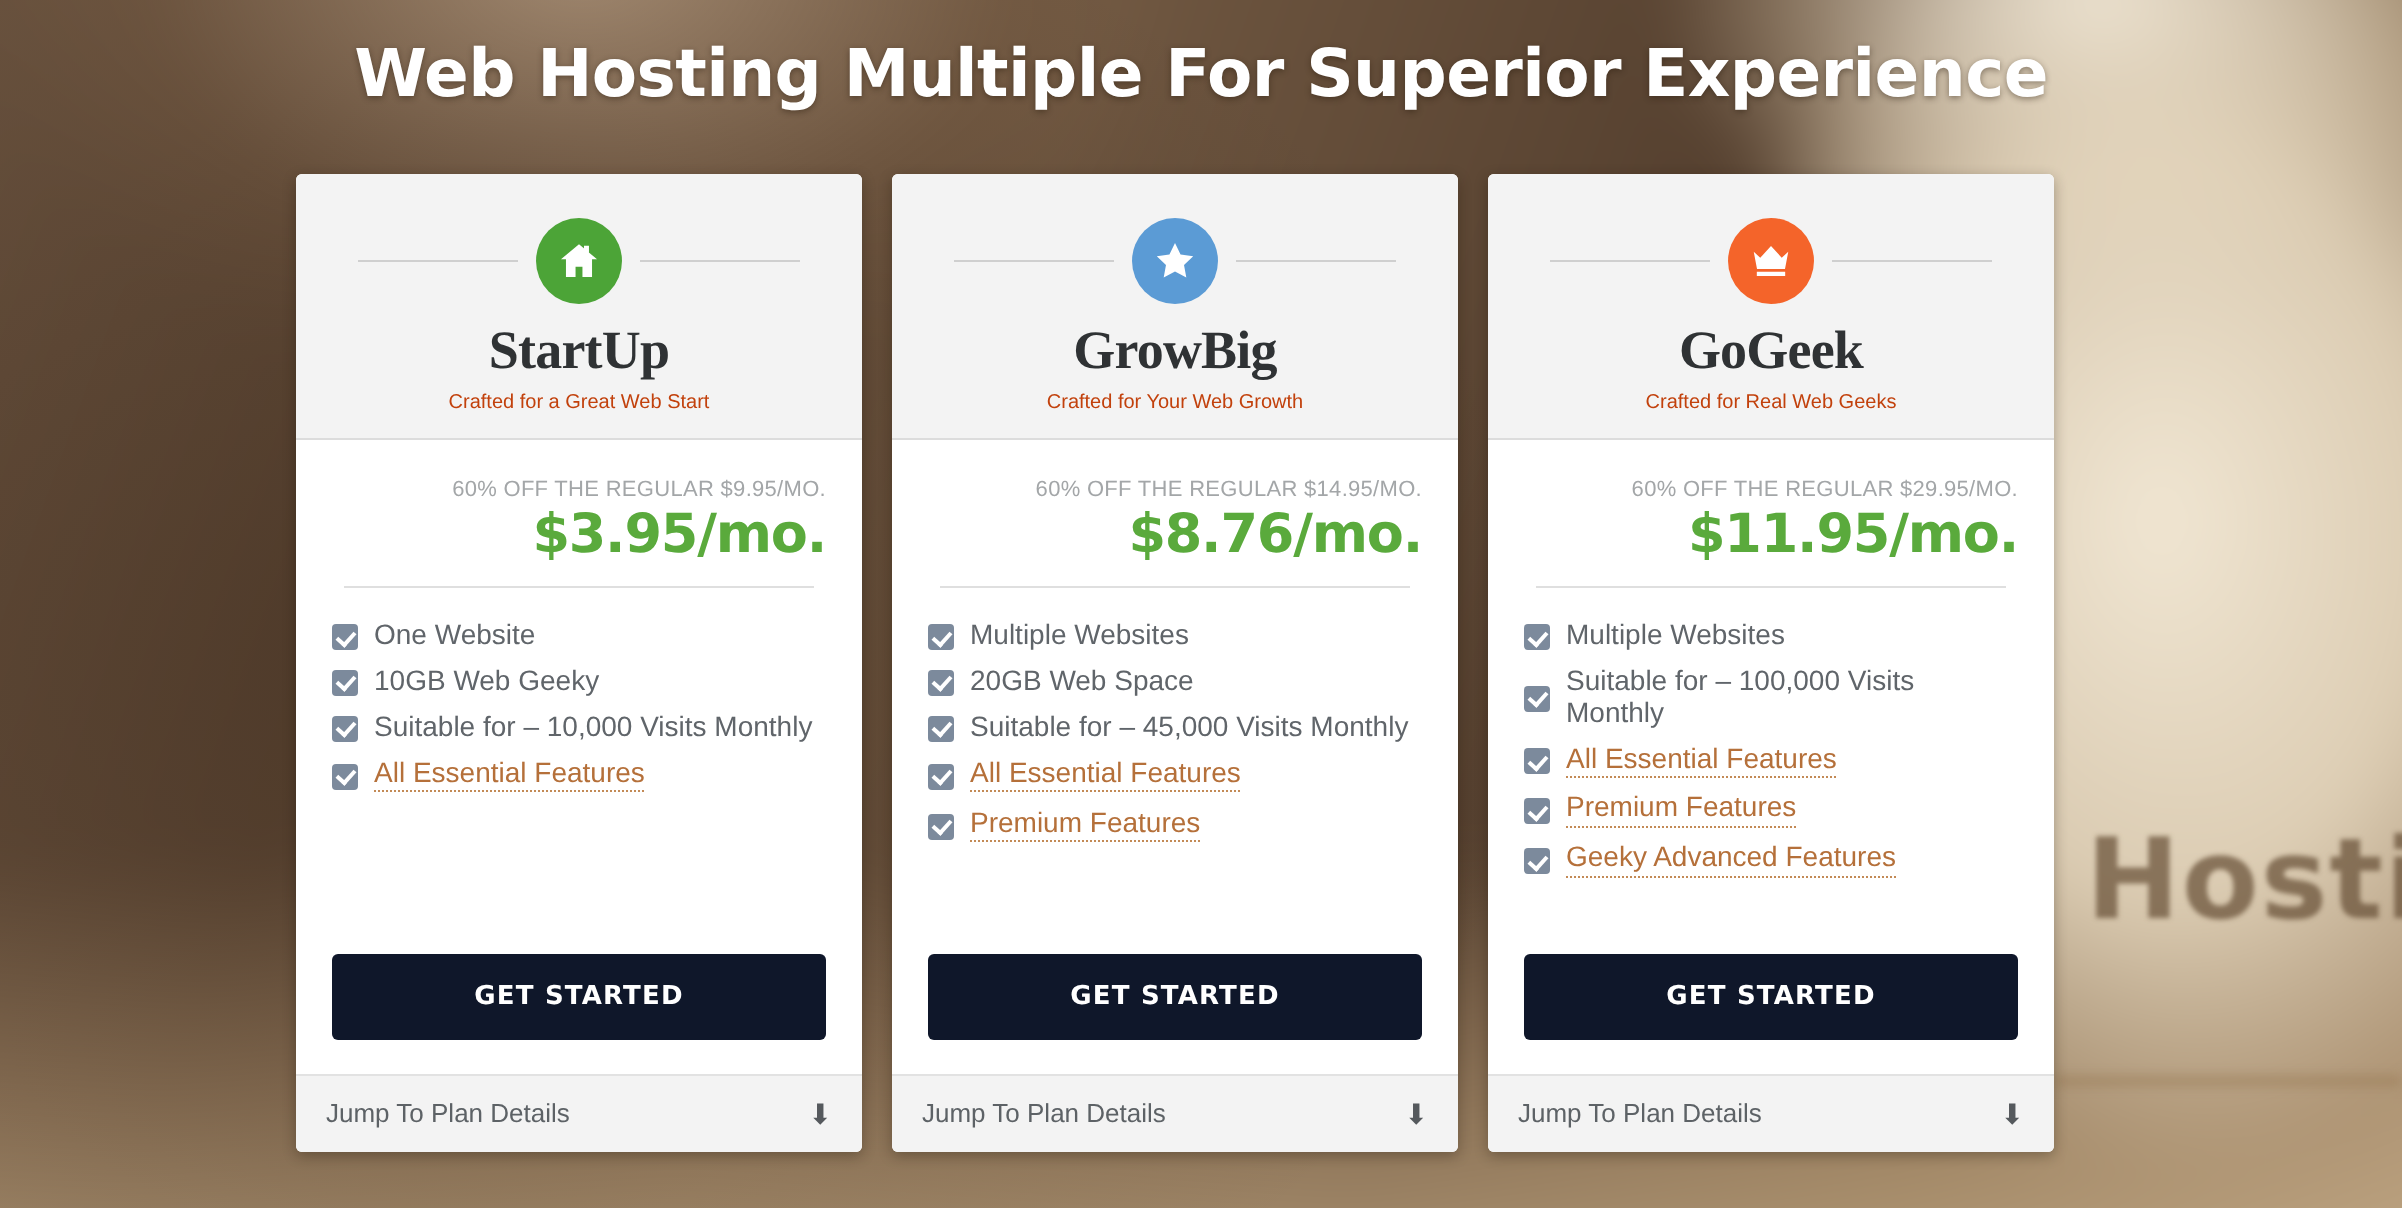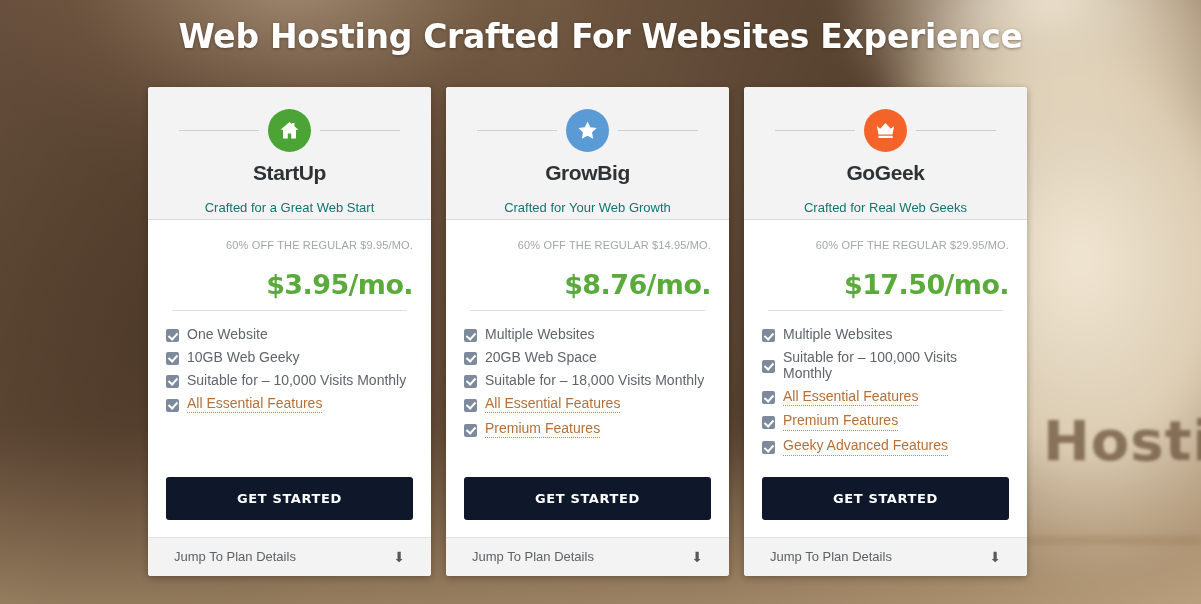--- a/index.html
+++ b/index.html
@@ -136,52 +136,52 @@
     height: 43px;
     border-radius: 50%;
     display: flex;
     align-items: center;
     justify-content: center;
     flex: 0 0 auto;
   }
   .badge svg { display: block; }
 
   .plan-name {
-    font-family: Liberation Sans, sans-serif;
-    font-size: 21px;
+    font-family: Liberation Serif, serif;
+    font-size: 27px;
     font-weight: bold;
     color: #2f3234;
     letter-spacing: -0.4px;
     line-height: 1.1;
   }
   .plan-tagline {
-    font-size: 13px;
-    color: #0f766e;
-    margin-top: 16px;
+    font-size: 10px;
+    color: #c2410c;
+    margin-top: 5px;
   }
 
   
   .price-block {
     text-align: right;
     padding: 19px 18px 0;
     flex: 0 0 auto;
   }
   .regular {
     font-size: 11px;
     color: #a3a6a8;
     letter-spacing: 0.15px;
     text-transform: uppercase;
   }
   .price {
     font-family: "DejaVu Sans", sans-serif;
     font-size: 27px;
     font-weight: bold;
     color: #5aaa3c;
     letter-spacing: -0.6px;
-    margin-top: 18px;
+    margin-top: 1px;
     line-height: 1.2;
   }
   .price-rule {
     height: 1px;
     background: #dfdfdf;
     margin: 9px 6px 0;
   }
 
   
   .features {
@@ -244,21 +244,21 @@
     letter-spacing: 0.6px;
     padding: 14px 0;
     border-radius: 3px;
     cursor: pointer;
   }
 
   
   .card-foot {
     background: #f3f3f3;
     border-top: 1px solid #e2e2e2;
-    padding: 11px 26px 12px;
+    padding: 11px 15px 12px;
     display: flex;
     align-items: center;
     justify-content: space-between;
     font-size: 13px;
     color: #5d6266;
     cursor: pointer;
     flex: 0 0 auto;
   }
   .arrow-down { color: #55595d; font-size: 14px; line-height: 1; }
 </style>
@@ -266,21 +266,21 @@
 <body>
 
 <div id="bg">
   <div class="layer"></div>
   <div class="engraved">Hostin</div>
   <div class="plank-edge"></div>
   <div class="vignette"></div>
 </div>
 
 <div id="page">
-  <h1 id="headline">Web Hosting Crafted For Websites Experience</h1>
+  <h1 id="headline">Web Hosting Multiple For Superior Experience</h1>
   <div id="cards">
       <div class="card">
         <div class="card-head">
           <div class="icon-row">
             <span class="rule"></span>
             <span class="badge" style="background: rgb(76, 164, 55);">
               <svg width="23" height="23" viewBox="0 0 24 24" fill="#fff">
                 <path d="M12 3.2 2.6 11.1h2.6v9.3h5.0v-5.4h3.6v5.4h5.0v-9.3h2.6zM14.6 4.1v1.6l2.6 2.2V4.1z"></path>
               </svg>
             </span>
@@ -343,21 +343,21 @@
           <li>
             <span class="cb"></span>
             <span class="feat-text">Multiple Websites</span>
           </li>
           <li>
             <span class="cb"></span>
             <span class="feat-text">20GB Web Space</span>
           </li>
           <li>
             <span class="cb"></span>
-            <span class="feat-text">Suitable for – 18,000 Visits Monthly</span>
+            <span class="feat-text">Suitable for – 45,000 Visits Monthly</span>
           </li>
           <li>
             <span class="cb"></span>
             <a class="feat-text feat-link" href="#">All Essential Features</a>
           </li>
           <li>
             <span class="cb"></span>
             <a class="feat-text feat-link" href="#">Premium Features</a>
           </li>
         </ul>
@@ -378,21 +378,21 @@
                 <path d="M3 7.2l3.4 3.1L12 4.2l5.6 6.1L21 7.2l-1.7 9.0H4.7zM4.6 17.6h14.8v2.2H4.6z"></path>
               </svg>
             </span>
             <span class="rule"></span>
           </div>
           <div class="plan-name">GoGeek</div>
           <div class="plan-tagline">Crafted for Real Web Geeks</div>
         </div>
         <div class="price-block">
           <div class="regular">60% OFF THE REGULAR $29.95/MO.</div>
-          <div class="price">$17.50/mo.</div>
+          <div class="price">$11.95/mo.</div>
           <div class="price-rule"></div>
         </div>
         <ul class="features">
           <li>
             <span class="cb"></span>
             <span class="feat-text">Multiple Websites</span>
           </li>
           <li>
             <span class="cb"></span>
             <span class="feat-text">Suitable for – 100,000 Visits Monthly</span>

